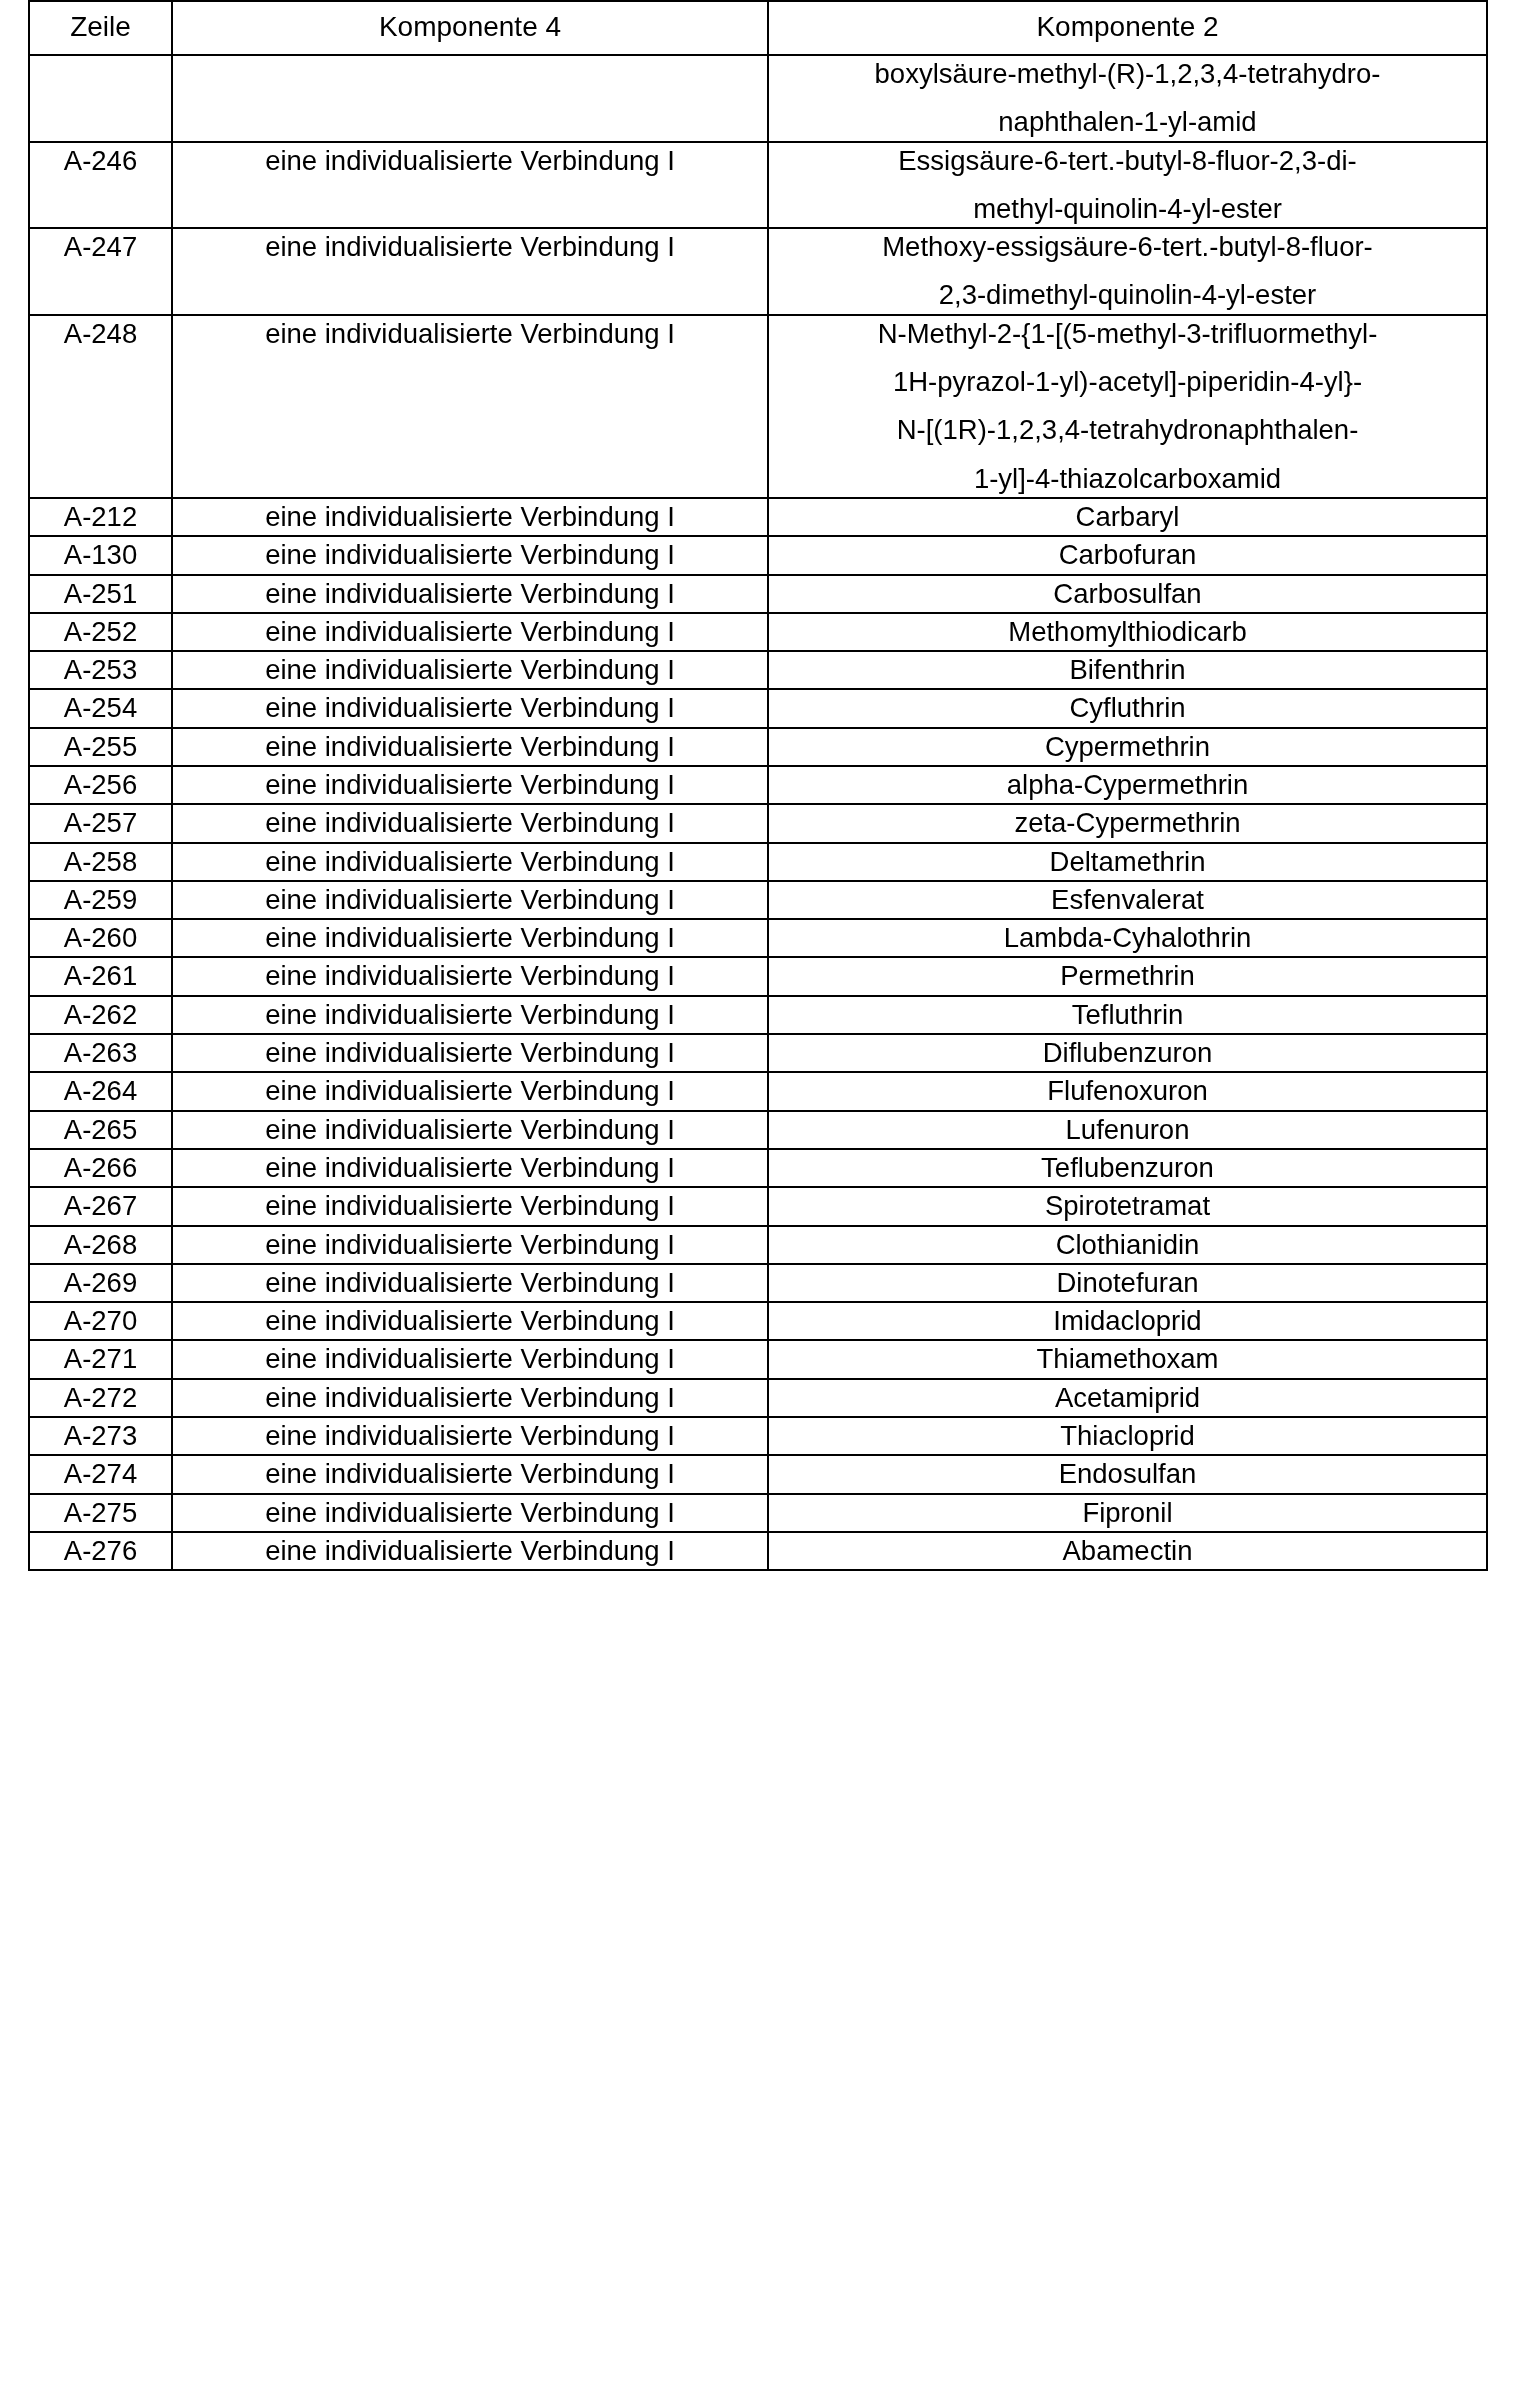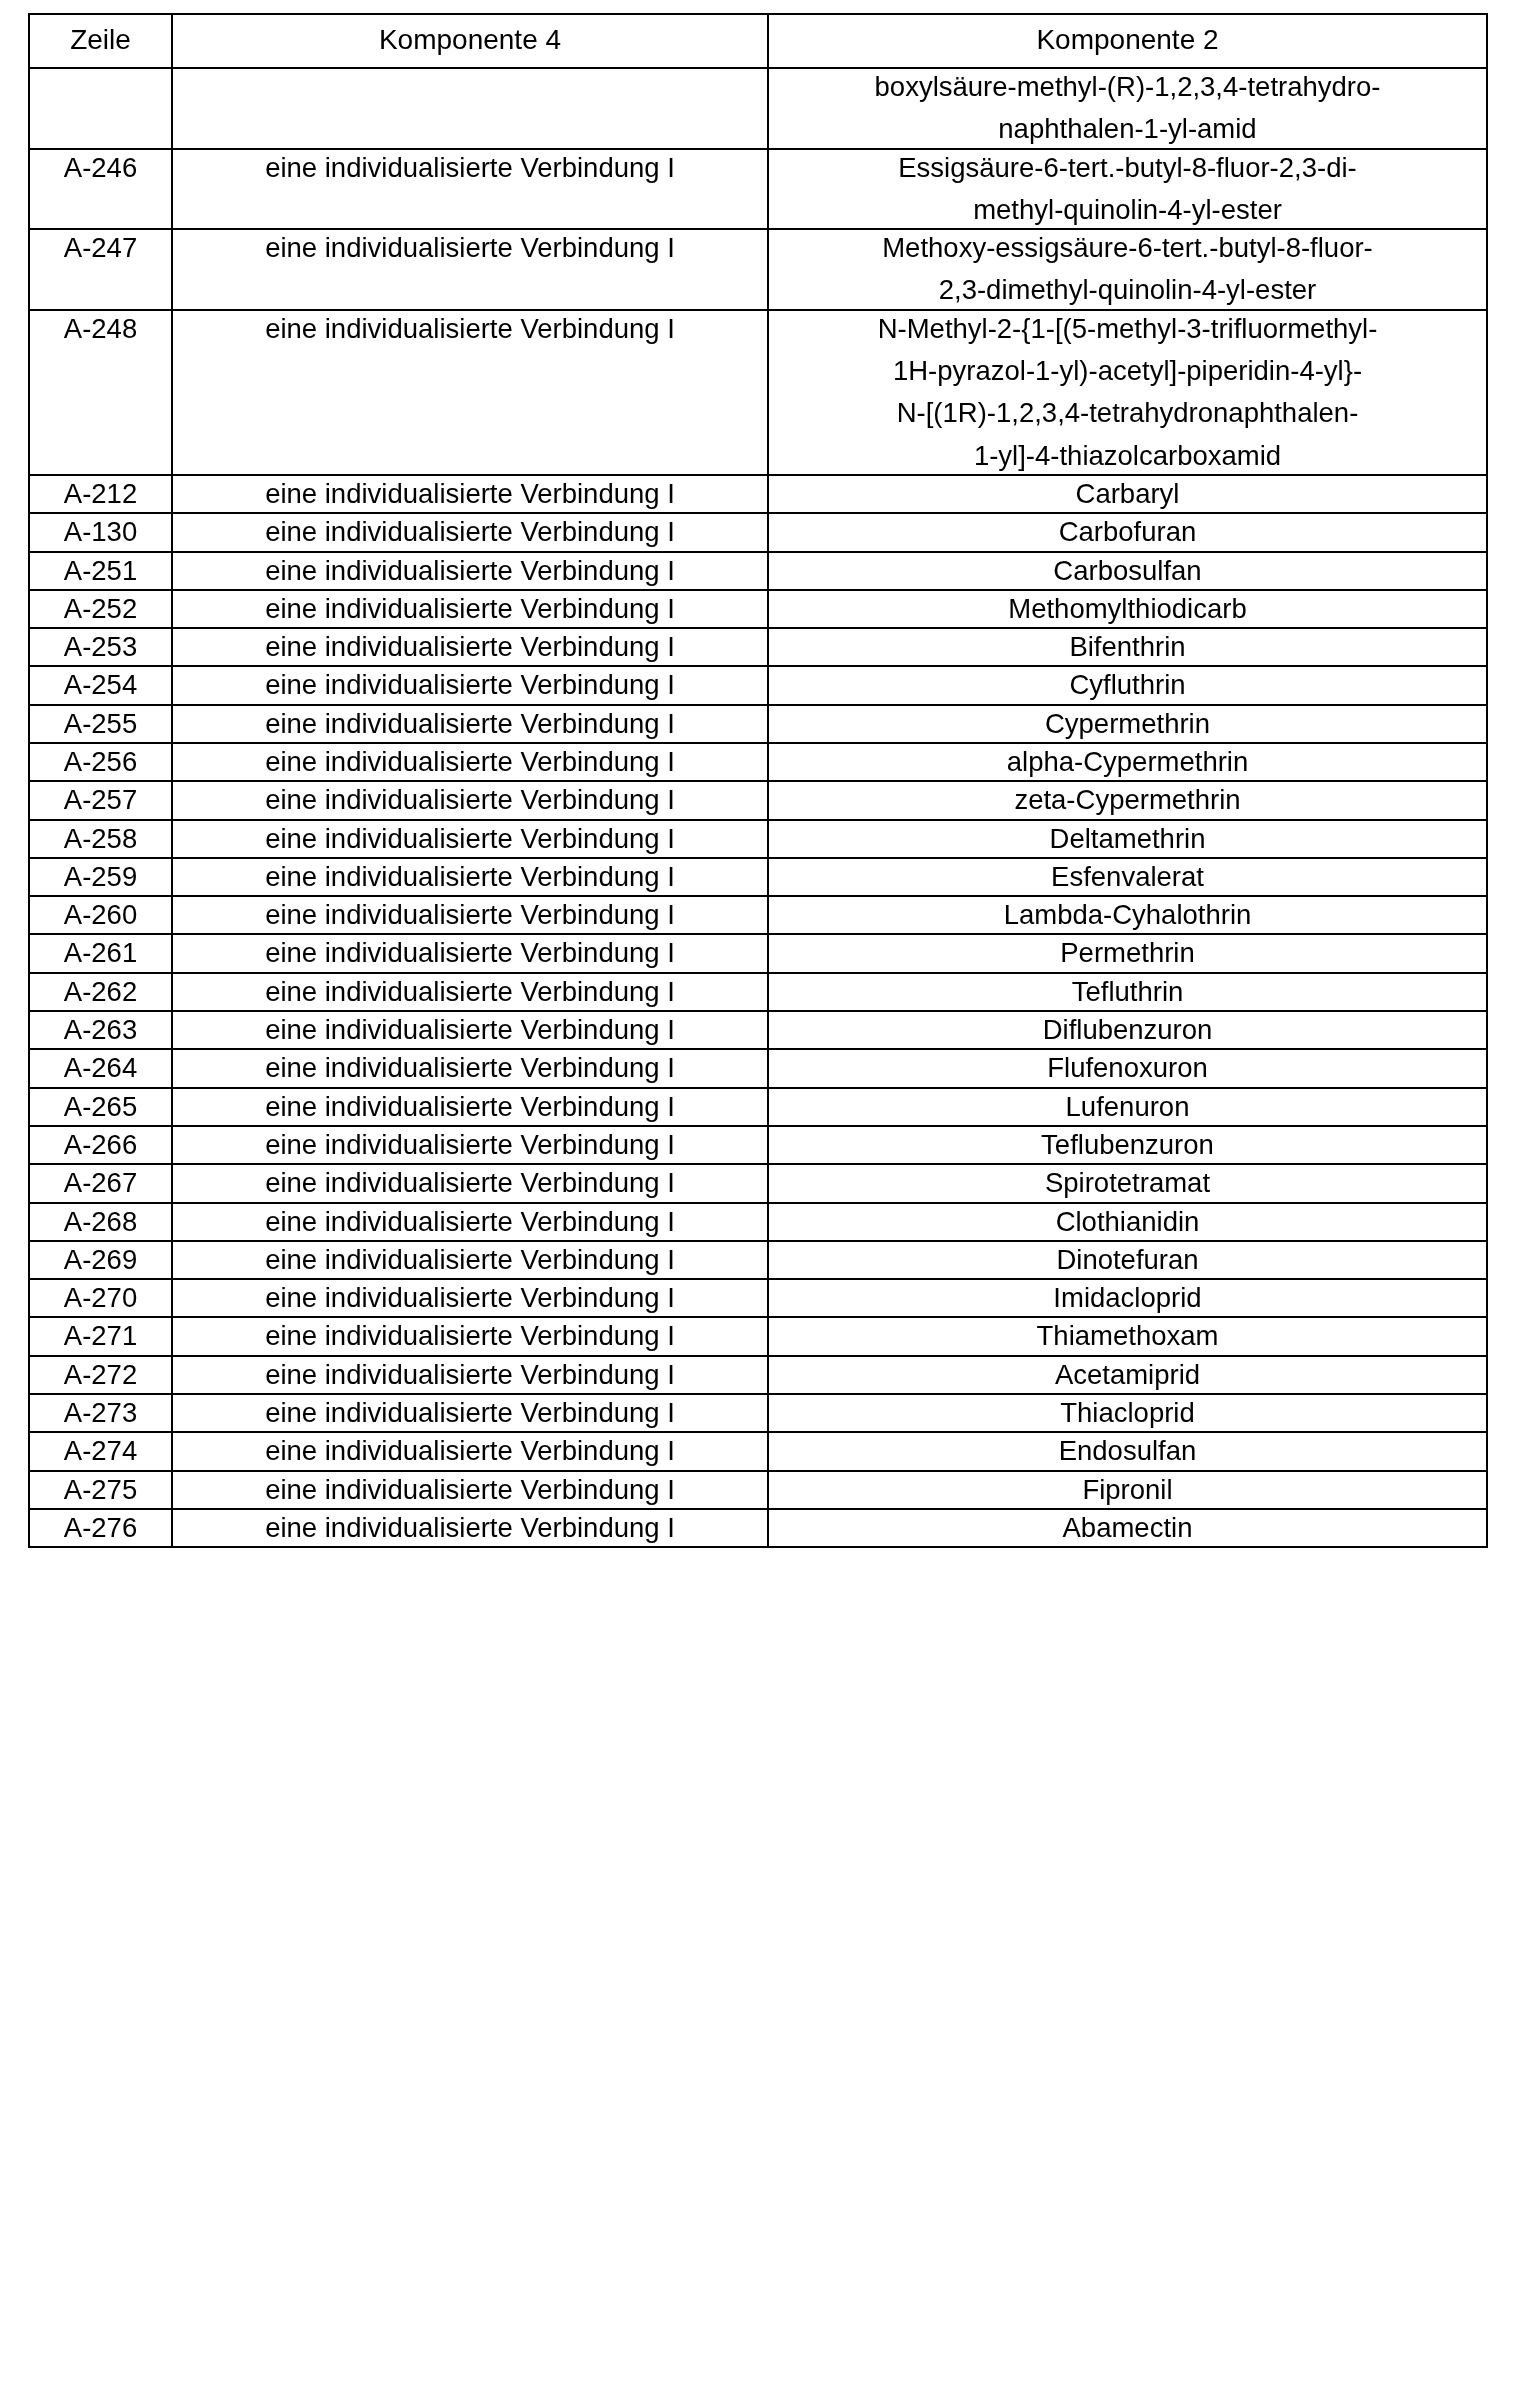--- a/index.html
+++ b/index.html
@@ -9,21 +9,21 @@
   }
   body {
     width: 1513px;
     font-family: "Liberation Sans", sans-serif;
     color: #000000;
     -webkit-font-smoothing: antialiased;
   }
   .page {
     width: 1448px;
     box-sizing: border-box;
-    padding: 13px 28px 25px 28px;
+    padding: 0 28px 25px 28px;
   }
   table.doc-table {
     border-collapse: collapse;
     table-layout: fixed;
     width: 1458px;
     margin: 0;
   }
   table.doc-table col.c-zeile { width: 143px; }
   table.doc-table col.c-komp1 { width: 596px; }
   table.doc-table col.c-komp2 { width: 719px; }
@@ -57,21 +57,21 @@
   td.komp2 {
     text-align: center;
     vertical-align: top;
     padding: 6.7px 8.3px 10px 11.7px;
   }
   td.komp2 .line {
     display: block;
     white-space: nowrap;
   }
   td.komp2 .line + .line {
-    margin-top: 6px;
+    margin-top: 12px;
   }
   td.single {
     vertical-align: middle;
     padding-top: 5.8px;
     padding-bottom: 7.5px;
   }
 </style>
 </head>
 <body>
 

